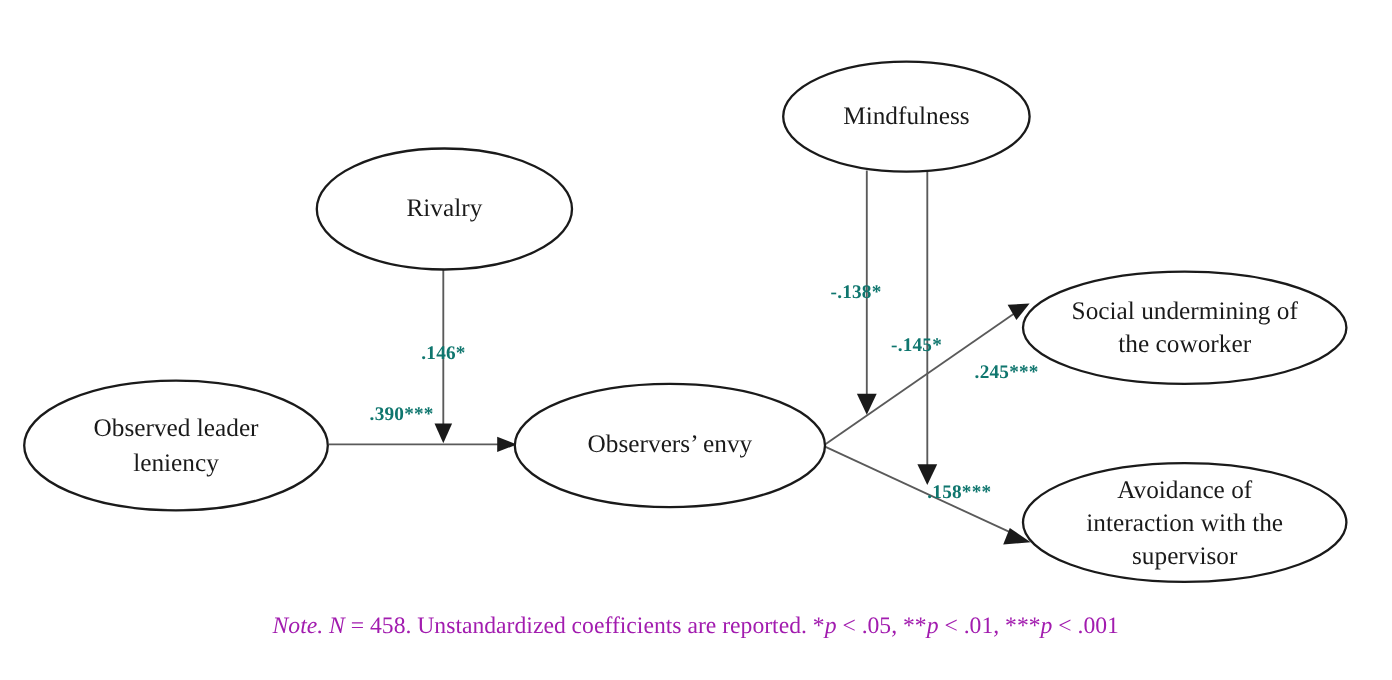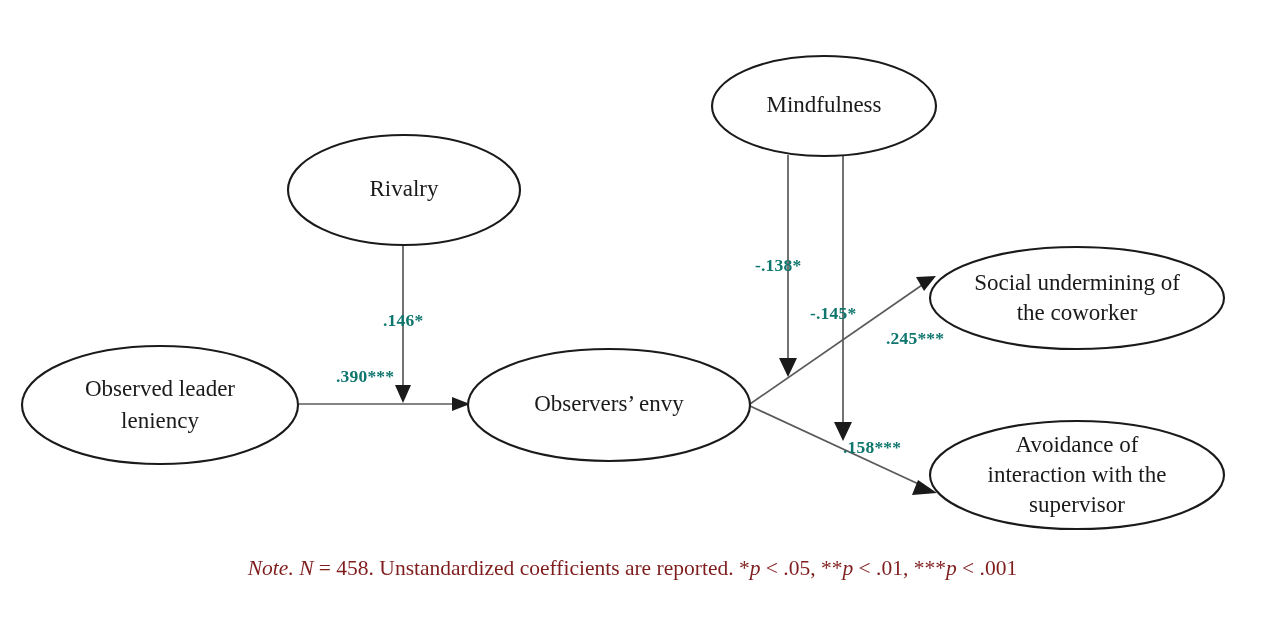--- a/index.html
+++ b/index.html
@@ -57,21 +57,21 @@
     white-space: nowrap;
     letter-spacing: 0.2px;
   }
   #note-row {
     position: absolute;
     left: 0;
     top: 556px;
     width: 1265px;
     text-align: center;
     font-size: 21.5px;
-    color: #7f1d1d;
+    color: #a21caf;
     white-space: nowrap;
   }
   #note-row .ital { font-style: italic; }
 </style>
 </head>
 <body>
 
 <div id="canvas">
 
   <svg class="diagram" viewBox="0 0 1265 618">

